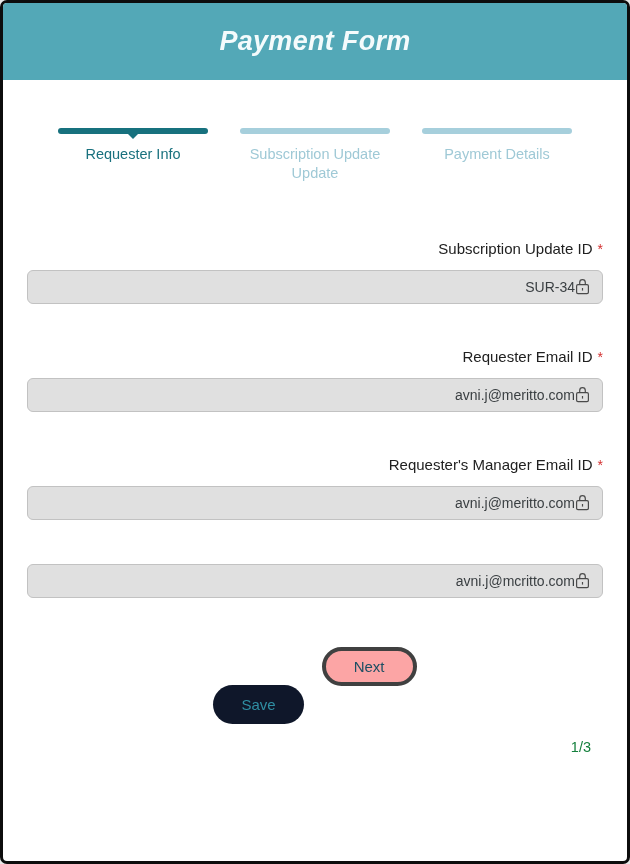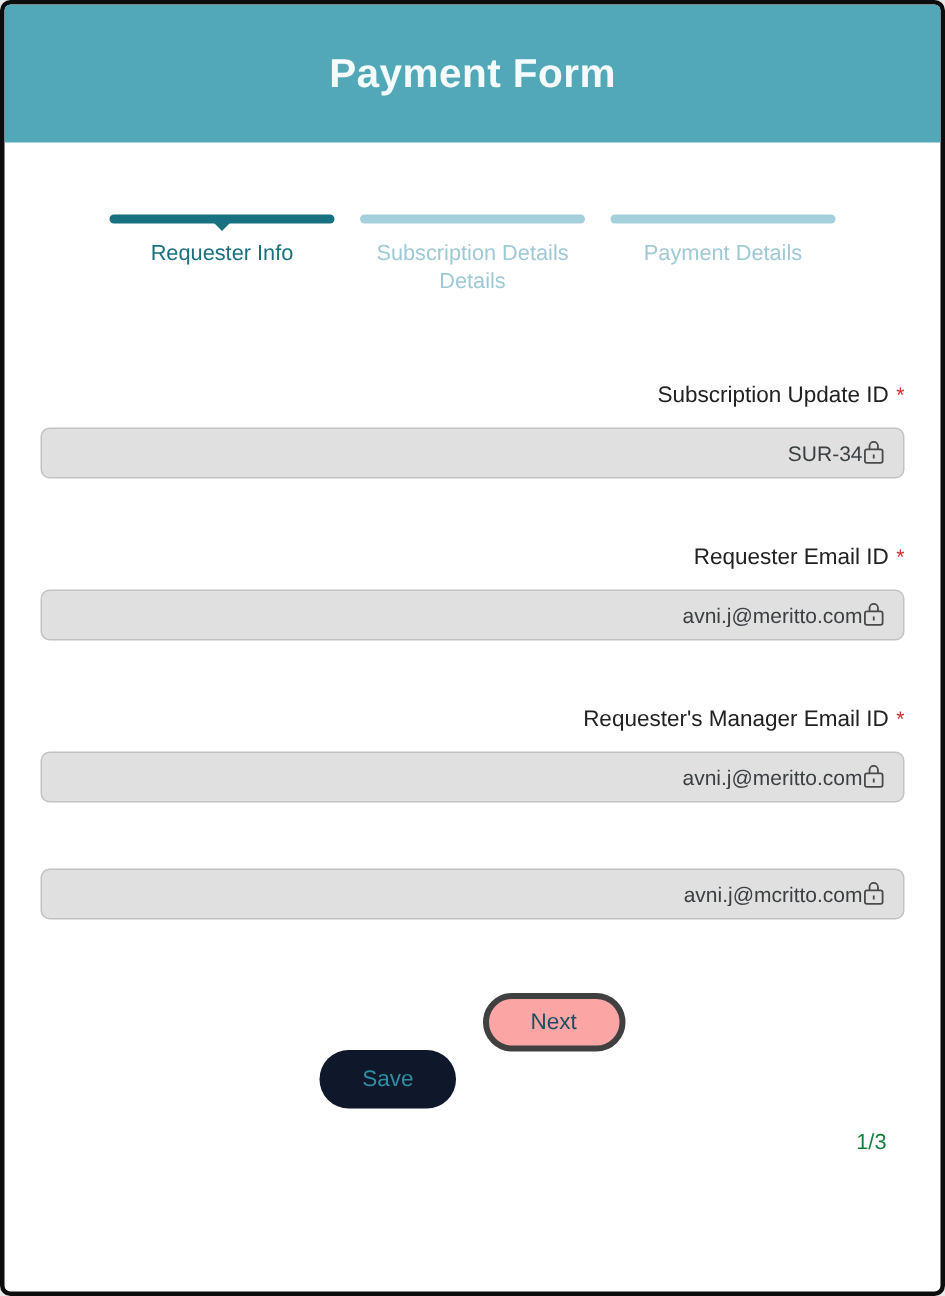--- a/index.html
+++ b/index.html
@@ -10,36 +10,36 @@
   }
   .frame {
     width: 630px; height: 864px;
     background: #ffffff;
     border: 3px solid #0d0d0d;
     border-radius: 7px;
     overflow: hidden;
   }
   
   .header {
-    height: 92px;
+    height: 77px;
     background: #53a8b7;
-    display: flex; align-items: center; justify-content: center;
+    display: flex; align-items: center; justify-content: center; font-style: italic;
   }
   .header-title {
     color: #f4fbfc;
     font-size: 27px;
     font-weight: 600;
     letter-spacing: 0.3px;
   }
   
   .stepper {
     margin-top: 48px;
     display: flex;
     justify-content: center;
-    gap: 17px;
+    gap: 32px;
   }
   .step { width: 150px; cursor: pointer; }
   .step-bar {
     height: 6px;
     border-radius: 3px;
     background: #a6cfdc;
     position: relative;
     margin-bottom: 11px;
   }
   .step.active .step-bar { background: #17717e; }
@@ -135,21 +135,21 @@
     <div class="header-title">Payment Form</div>
   </div>
 
   <div class="stepper">
     <div class="step active">
       <div class="step-bar"></div>
       <div class="step-label">Requester Info</div>
     </div>
     <div class="step">
       <div class="step-bar"></div>
-      <div class="step-label">Subscription Details Details</div>
+      <div class="step-label">Subscription Update Update</div>
     </div>
     <div class="step">
       <div class="step-bar"></div>
       <div class="step-label">Payment Details</div>
     </div>
   </div>
 
   <div class="form">
 
     <div class="field">

